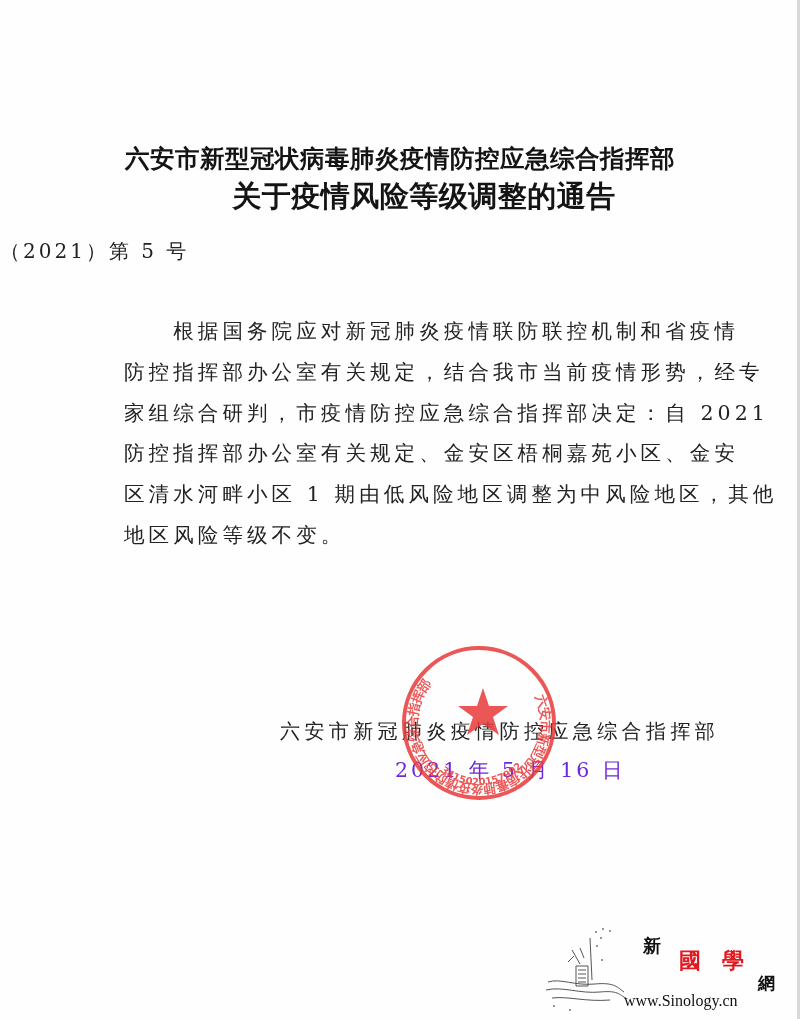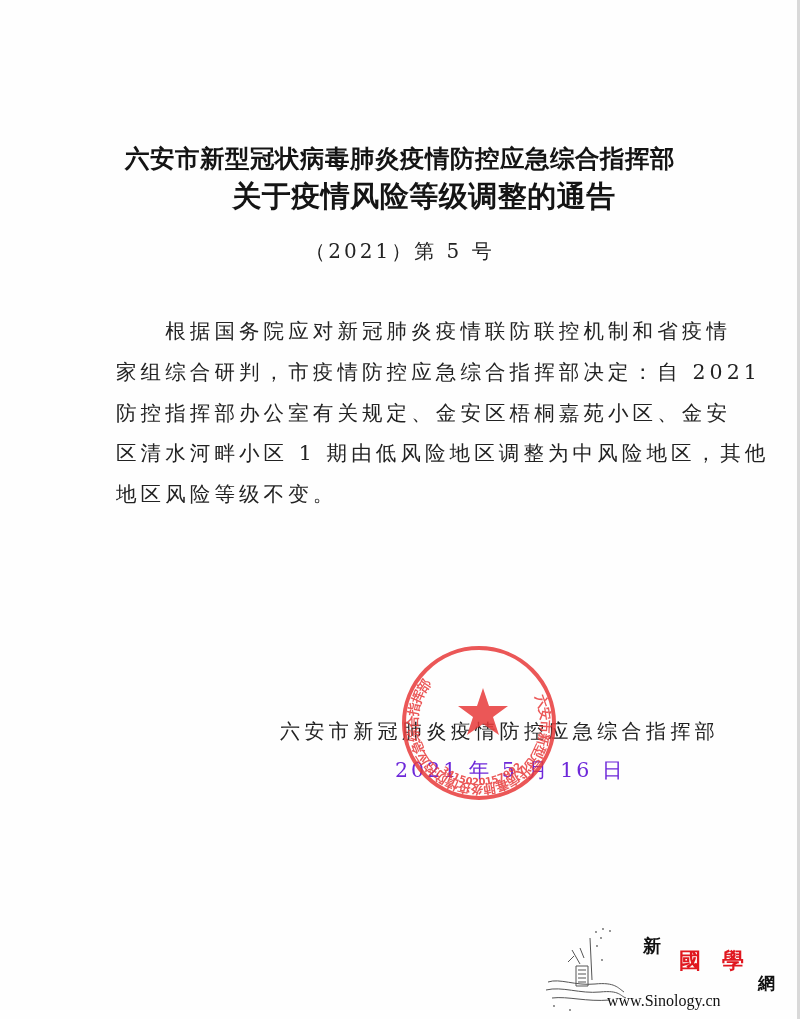--- a/index.html
+++ b/index.html
@@ -23,25 +23,25 @@
   .title2 {
     position: absolute; left: 0; width: 800px; top: 177px;
     text-align: center;
     font-family: "DejaVu Serif", "Liberation Serif", serif;
     font-weight: bold; font-size: 29px; letter-spacing: 0.5px;
     color: #141414;
     padding-left: 24px;
   }
   .docnum {
     position: absolute; left: 0; width: 800px; top: 238px;
-    text-align: center; font-size: 20px; letter-spacing: 3px;
+    text-align: left; font-size: 20px; letter-spacing: 3px;
     color: #222;
   }
   .body-text {
-    position: absolute; left: 116px; width: 556px; top: 311px;
+    position: absolute; left: 124px; width: 556px; top: 311px;
     font-size: 20.5px; line-height: 40.8px;
     letter-spacing: 4.1px; text-align: justify;
     color: #222;
   }
   .body-line { display: block; white-space: nowrap; height: 40.8px; }
   .signature {
     position: absolute; left: 272px; top: 718px;
     font-size: 20px; letter-spacing: 4.4px; color: #222;
     white-space: nowrap; z-index: 1; margin-left: 8px;
   }
@@ -57,37 +57,38 @@
   .watermark { position: absolute; left: 540px; top: 920px; width: 260px; height: 99px; }
   .wm-char {
     position: absolute; font-family: "DejaVu Serif", "Liberation Serif", serif;
     font-weight: bold;
   }
   .wm-xin { left: 103px; top: 14px; font-size: 18px; color: #111; }
   .wm-guo { left: 139px; top: 26px; font-size: 22px; color: #e0171f; }
   .wm-xue { left: 182px; top: 26px; font-size: 22px; color: #e0171f; }
   .wm-wang { left: 218px; top: 52px; font-size: 17px; color: #111; }
   .wm-url {
-    position: absolute; left: 67px; top: 72px;
+    position: absolute; left: 84px; top: 72px;
     font-family: "Liberation Serif", "DejaVu Serif", serif;
     font-size: 16px; color: #111; white-space: nowrap;
   }
   .wm-art { position: absolute; left: 0; top: 0; }
 </style>
 </head>
 <body>
 
 <div class="edge-strip"></div>
 
 <div class="title1">六安市新型冠状病毒肺炎疫情防控应急综合指挥部</div>
 <div class="title2">关于疫情风险等级调整的通告</div>
 <div class="docnum">（2021）第 5 号</div>
 
 <div class="body-text">
   <span class="body-line">　　根据国务院应对新冠肺炎疫情联防联控机制和省疫情</span>
+  <span class="body-line">防控指挥部办公室有关规定，结合我市当前疫情形势，经专</span>
   <span class="body-line">家组综合研判，市疫情防控应急综合指挥部决定：自 2021</span>
   <span class="body-line">防控指挥部办公室有关规定、金安区梧桐嘉苑小区、金安</span>
   <span class="body-line">区清水河畔小区 1 期由低风险地区调整为中风险地区，其他</span>
   <span class="body-line">地区风险等级不变。</span>
 </div>
 
 <div class="signature">六安市新冠肺炎疫情防控应急综合指挥部</div>
 <div class="date">2021 年 5 月 16 日</div>
 
 <svg class="stamp" viewBox="0 0 158 158">

